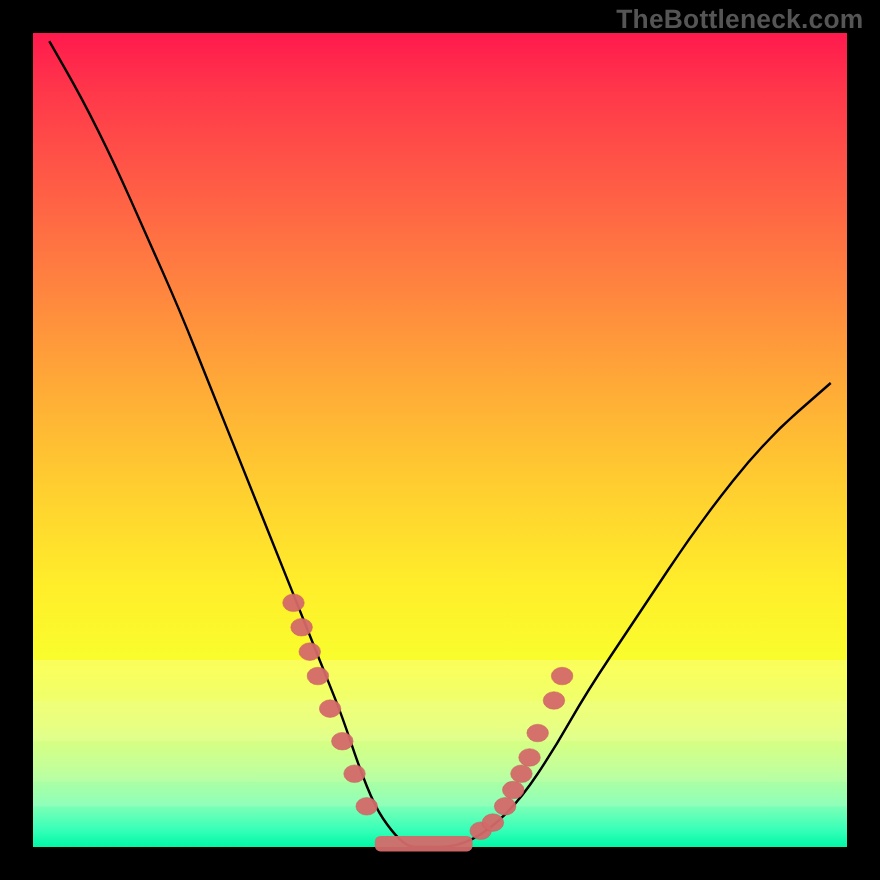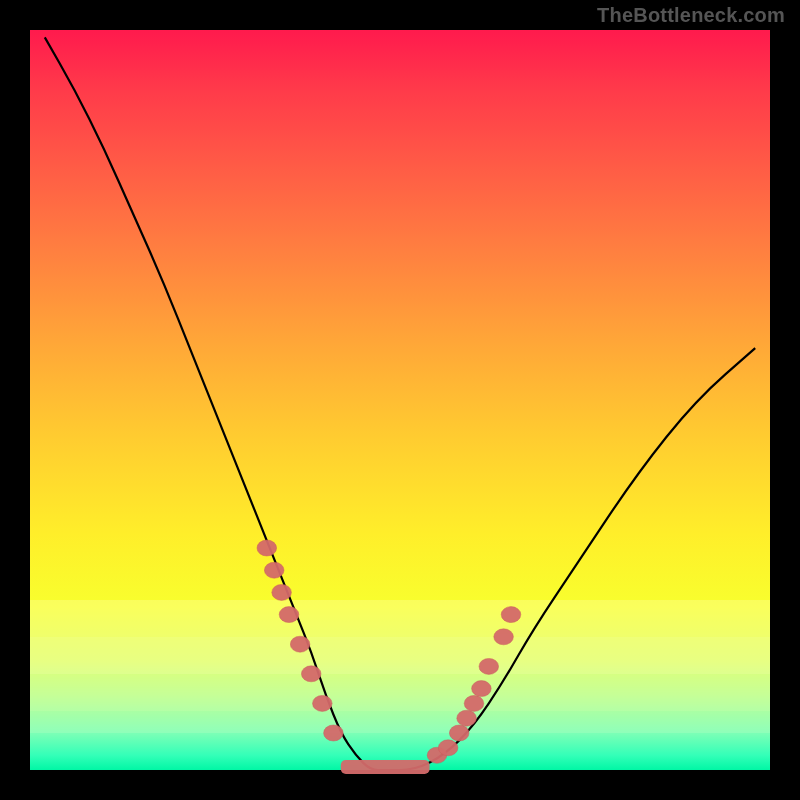--- a/index.html
+++ b/index.html
@@ -48,21 +48,21 @@
   .glow-band.b1 { top: 77%; height: 5%; background: rgba(255,255,230,0.25); }
   .glow-band.b2 { top: 82%; height: 5%; background: rgba(250,255,220,0.35); }
   .glow-band.b3 { top: 87%; height: 5%; background: rgba(230,255,200,0.3); }
   .glow-band.b4 { top: 92%; height: 3%; background: rgba(200,255,200,0.25); }
 
   .attribution {
     position: absolute;
     top: 4px;
     right: 15px;
     color: #555;
-    font-size: 20px;
+    font-size: 24px;
     font-weight: 600;
     letter-spacing: 0.2px;
     margin-left: 12px;
   }
   svg.curve {
     position: absolute;
     left: 0;
     top: 0;
     width: 740px;
     height: 740px;

